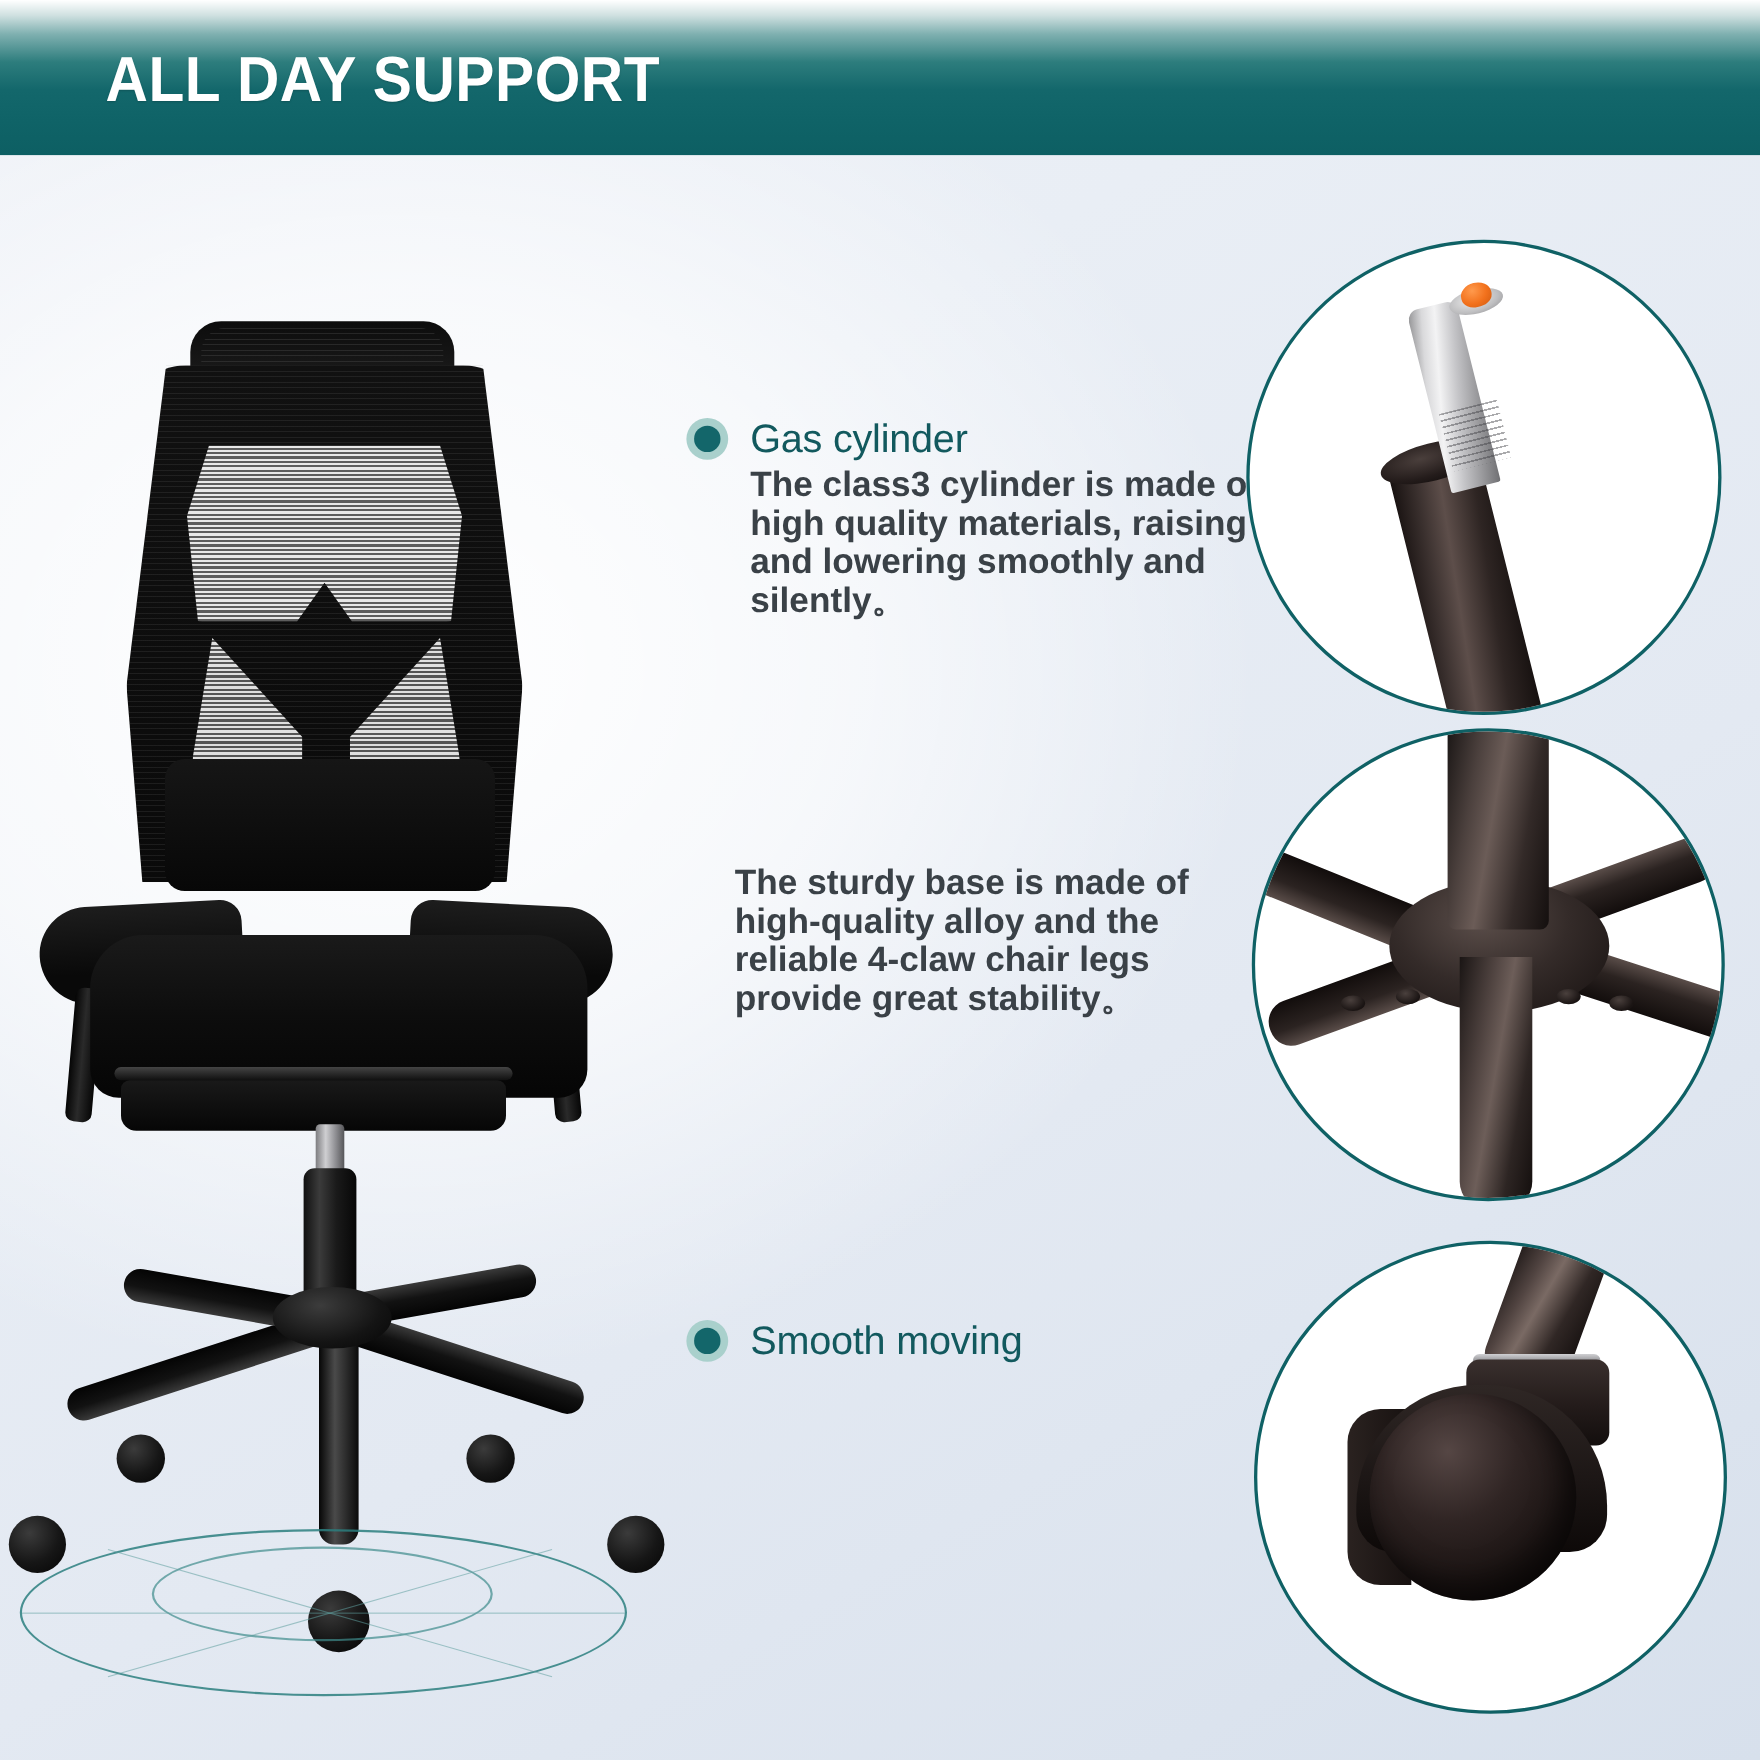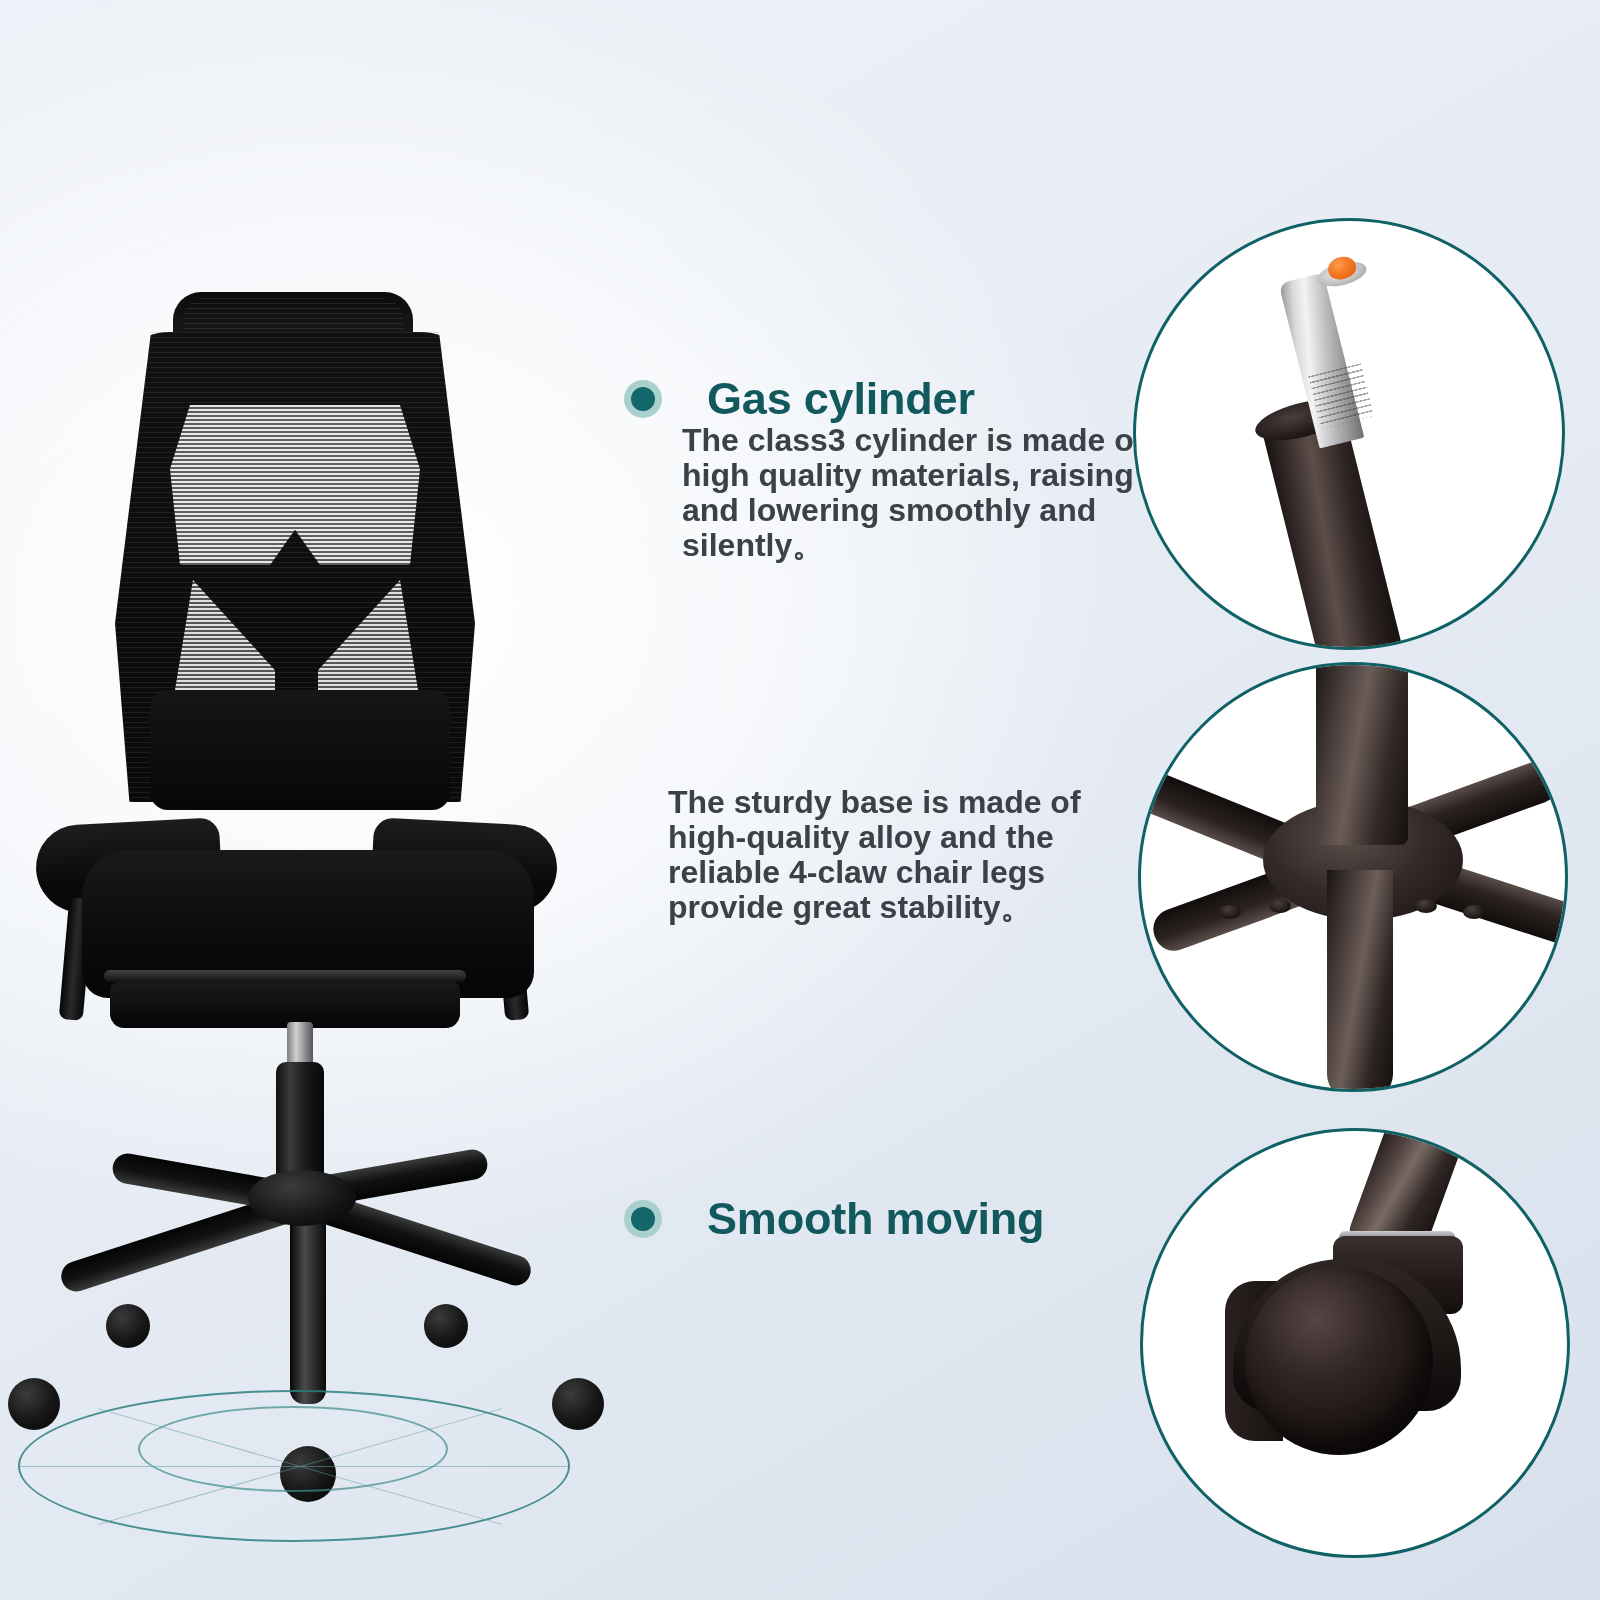--- a/index.html
+++ b/index.html
@@ -84,26 +84,25 @@
     align-items: center;
     justify-content: center;
   }
   .bullet::after {
     content: "";
     width: 24px; height: 24px;
     border-radius: 50%;
     background: #13666a;
   }
   .feature-title {
-    font-size: 45px;
-    font-weight: 700;
+    font-size: 36px;
+    font-weight: 400;
     color: #12595e;
     letter-spacing: -0.2px;
     white-space: nowrap;
-    margin-left: 25px;
   }
   .feature-body {
     margin-top: 0;
     margin-left: 58px;
     font-size: 32px;
     line-height: 35px;
     font-weight: 600;
     color: #3a4147;
     width: 468px;
   }
@@ -465,20 +464,23 @@
   }
   .spin-line.s1 { left:  20px; top: 1316px; width: 548px; }
   .spin-line.s2 { left:  90px; top: 1316px; width: 420px; transform: rotate(16deg); }
   .spin-line.s3 { left:  90px; top: 1316px; width: 420px; transform: rotate(-16deg); }
 </style>
 </head>
 <body>
 
 <div class="poster">
 
+  <div class="header-band">
+    <div class="header-title">ALL DAY SUPPORT</div>
+  </div>
 
   <div class="chair">
     <div class="ch-headrest"></div>
     <div class="ch-hr-stem-l"></div>
     <div class="ch-hr-stem-r"></div>
 
     <div class="ch-back"></div>
     <div class="ch-mesh-top"></div>
     <div class="ch-mesh-l"></div>
     <div class="ch-mesh-r"></div>

